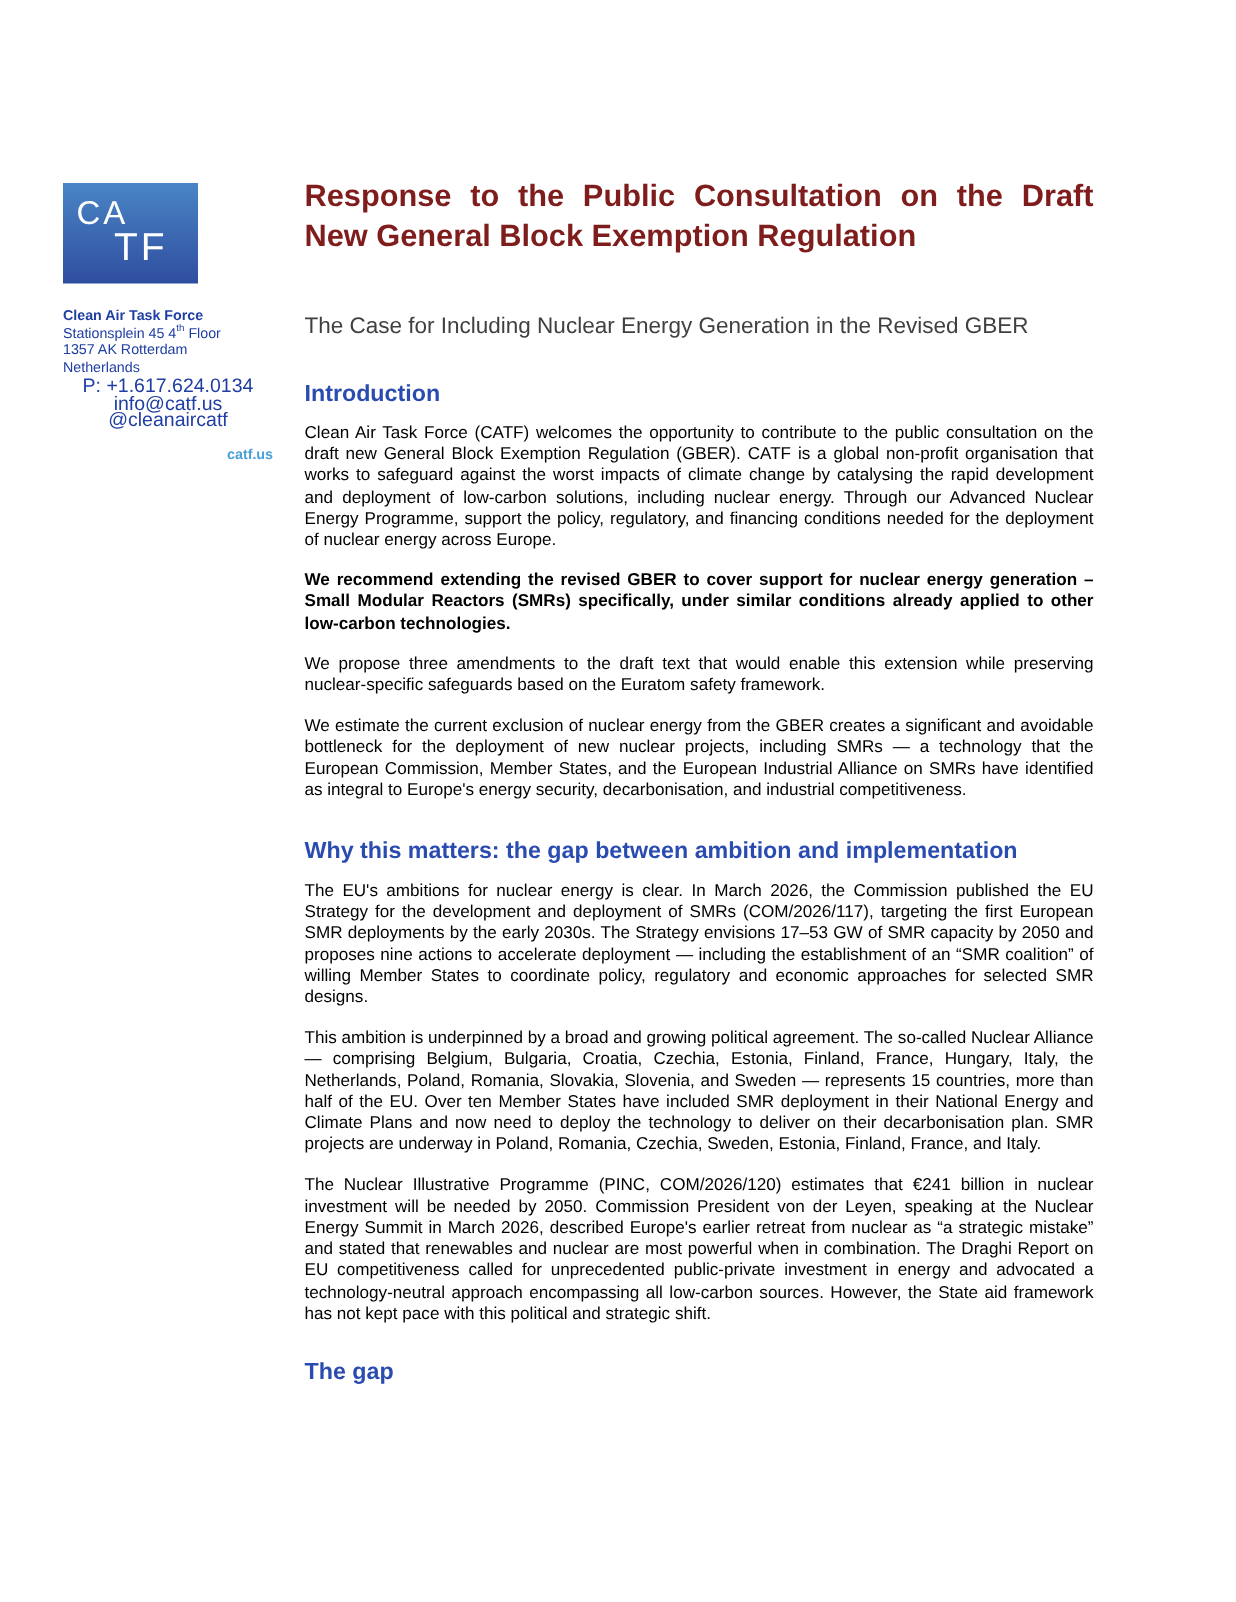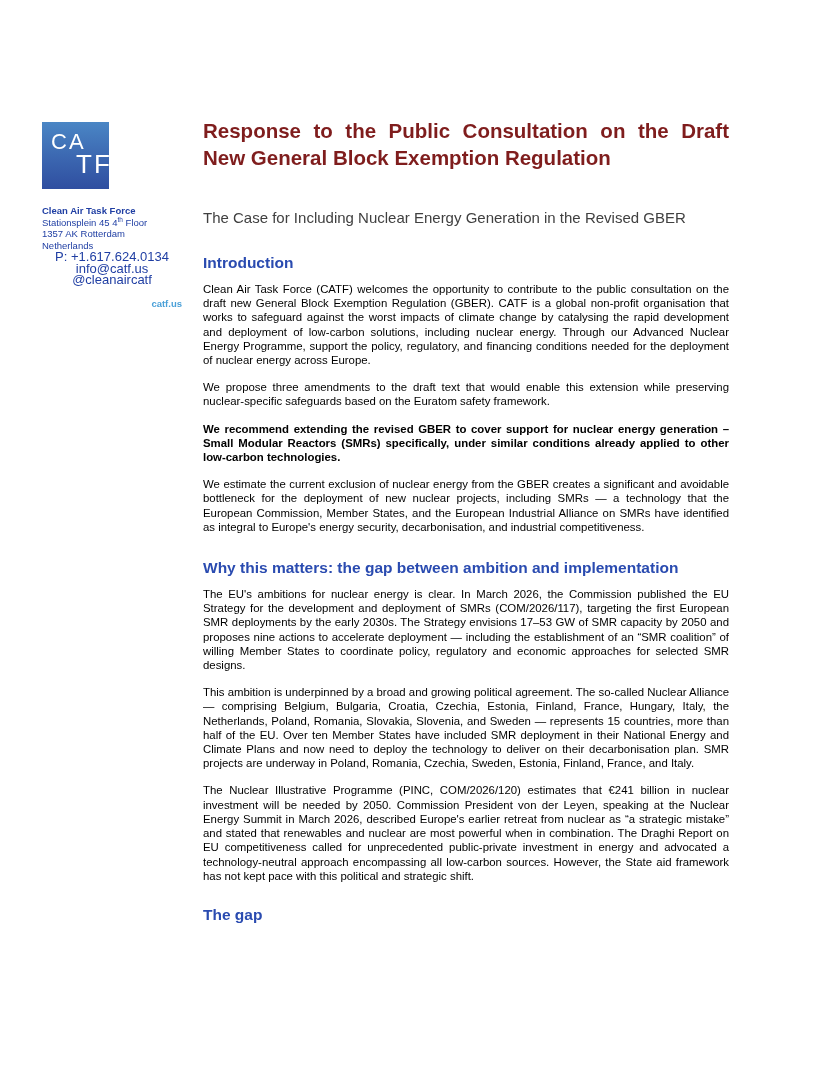--- a/index.html
+++ b/index.html
@@ -16,21 +16,21 @@
       color: #000000;
     }
     .sidebar {
       position: absolute;
       left: 42px;
       top: 122px;
       width: 140px;
       font-family: "Liberation Sans", sans-serif;
     }
     .logo {
-      width: 67px;
+      width: 90px;
       height: 67px;
       background: linear-gradient(180deg, #4a86c5 0%, #3b66b0 55%, #2f4ea0 100%);
       position: relative;
       color: #ffffff;
       font-family: "Liberation Sans", sans-serif;
     }
     .logo .l1 {
       position: absolute;
       left: 9px;
       top: 9px;
@@ -139,22 +139,22 @@
 
   <div class="web-link">catf.us</div>
 </div>
 
 <div class="main">
   <h1 class="title">Response to the Public Consultation on the Draft New General Block Exemption Regulation</h1>
   <h2 class="subtitle">The Case for Including Nuclear Energy Generation in the Revised GBER</h2>
 
   <h3 class="h2 intro">Introduction</h3>
   <p class="p-first">Clean Air Task Force (CATF) welcomes the opportunity to contribute to the public consultation on the draft new General Block Exemption Regulation (GBER). CATF is a global non-profit organisation that works to safeguard against the worst impacts of climate change by catalysing the rapid development and deployment of low-carbon solutions, including nuclear energy. Through our Advanced Nuclear Energy Programme, support the policy, regulatory, and financing conditions needed for the deployment of nuclear energy across Europe.</p>
+  <p class="p-gap bold">We recommend extending the revised GBER to cover support for nuclear energy generation – Small Modular Reactors (SMRs) specifically, under similar conditions already applied to other low-carbon technologies.</p>
   <p class="p-gap">We propose three amendments to the draft text that would enable this extension while preserving nuclear-specific safeguards based on the Euratom safety framework.</p>
-  <p class="p-gap bold">We recommend extending the revised GBER to cover support for nuclear energy generation – Small Modular Reactors (SMRs) specifically, under similar conditions already applied to other low-carbon technologies.</p>
   <p class="p-gap">We estimate the current exclusion of nuclear energy from the GBER creates a significant and avoidable bottleneck for the deployment of new nuclear projects, including SMRs — a technology that the European Commission, Member States, and the European Industrial Alliance on SMRs have identified as integral to Europe's energy security, decarbonisation, and industrial competitiveness.</p>
 
   <h3 class="h2 why">Why this matters: the gap between ambition and implementation</h3>
   <p class="p-first">The EU's ambitions for nuclear energy is clear. In March 2026, the Commission published the EU Strategy for the development and deployment of SMRs (COM/2026/117), targeting the first European SMR deployments by the early 2030s. The Strategy envisions 17–53 GW of SMR capacity by 2050 and proposes nine actions to accelerate deployment — including the establishment of an “SMR coalition” of willing Member States to coordinate policy, regulatory and economic approaches for selected SMR designs.</p>
   <p class="p-gap">This ambition is underpinned by a broad and growing political agreement. The so-called Nuclear Alliance — comprising Belgium, Bulgaria, Croatia, Czechia, Estonia, Finland, France, Hungary, Italy, the Netherlands, Poland, Romania, Slovakia, Slovenia, and Sweden — represents 15 countries, more than half of the EU. Over ten Member States have included SMR deployment in their National Energy and Climate Plans and now need to deploy the technology to deliver on their decarbonisation plan. SMR projects are underway in Poland, Romania, Czechia, Sweden, Estonia, Finland, France, and Italy.</p>
   <p class="p-gap">The Nuclear Illustrative Programme (PINC, COM/2026/120) estimates that €241 billion in nuclear investment will be needed by 2050. Commission President von der Leyen, speaking at the Nuclear Energy Summit in March 2026, described Europe's earlier retreat from nuclear as “a strategic mistake” and stated that renewables and nuclear are most powerful when in combination. The Draghi Report on EU competitiveness called for unprecedented public-private investment in energy and advocated a technology-neutral approach encompassing all low-carbon sources. However, the State aid framework has not kept pace with this political and strategic shift.</p>
 
   <h3 class="h2 gap">The gap</h3>
 </div>
 

